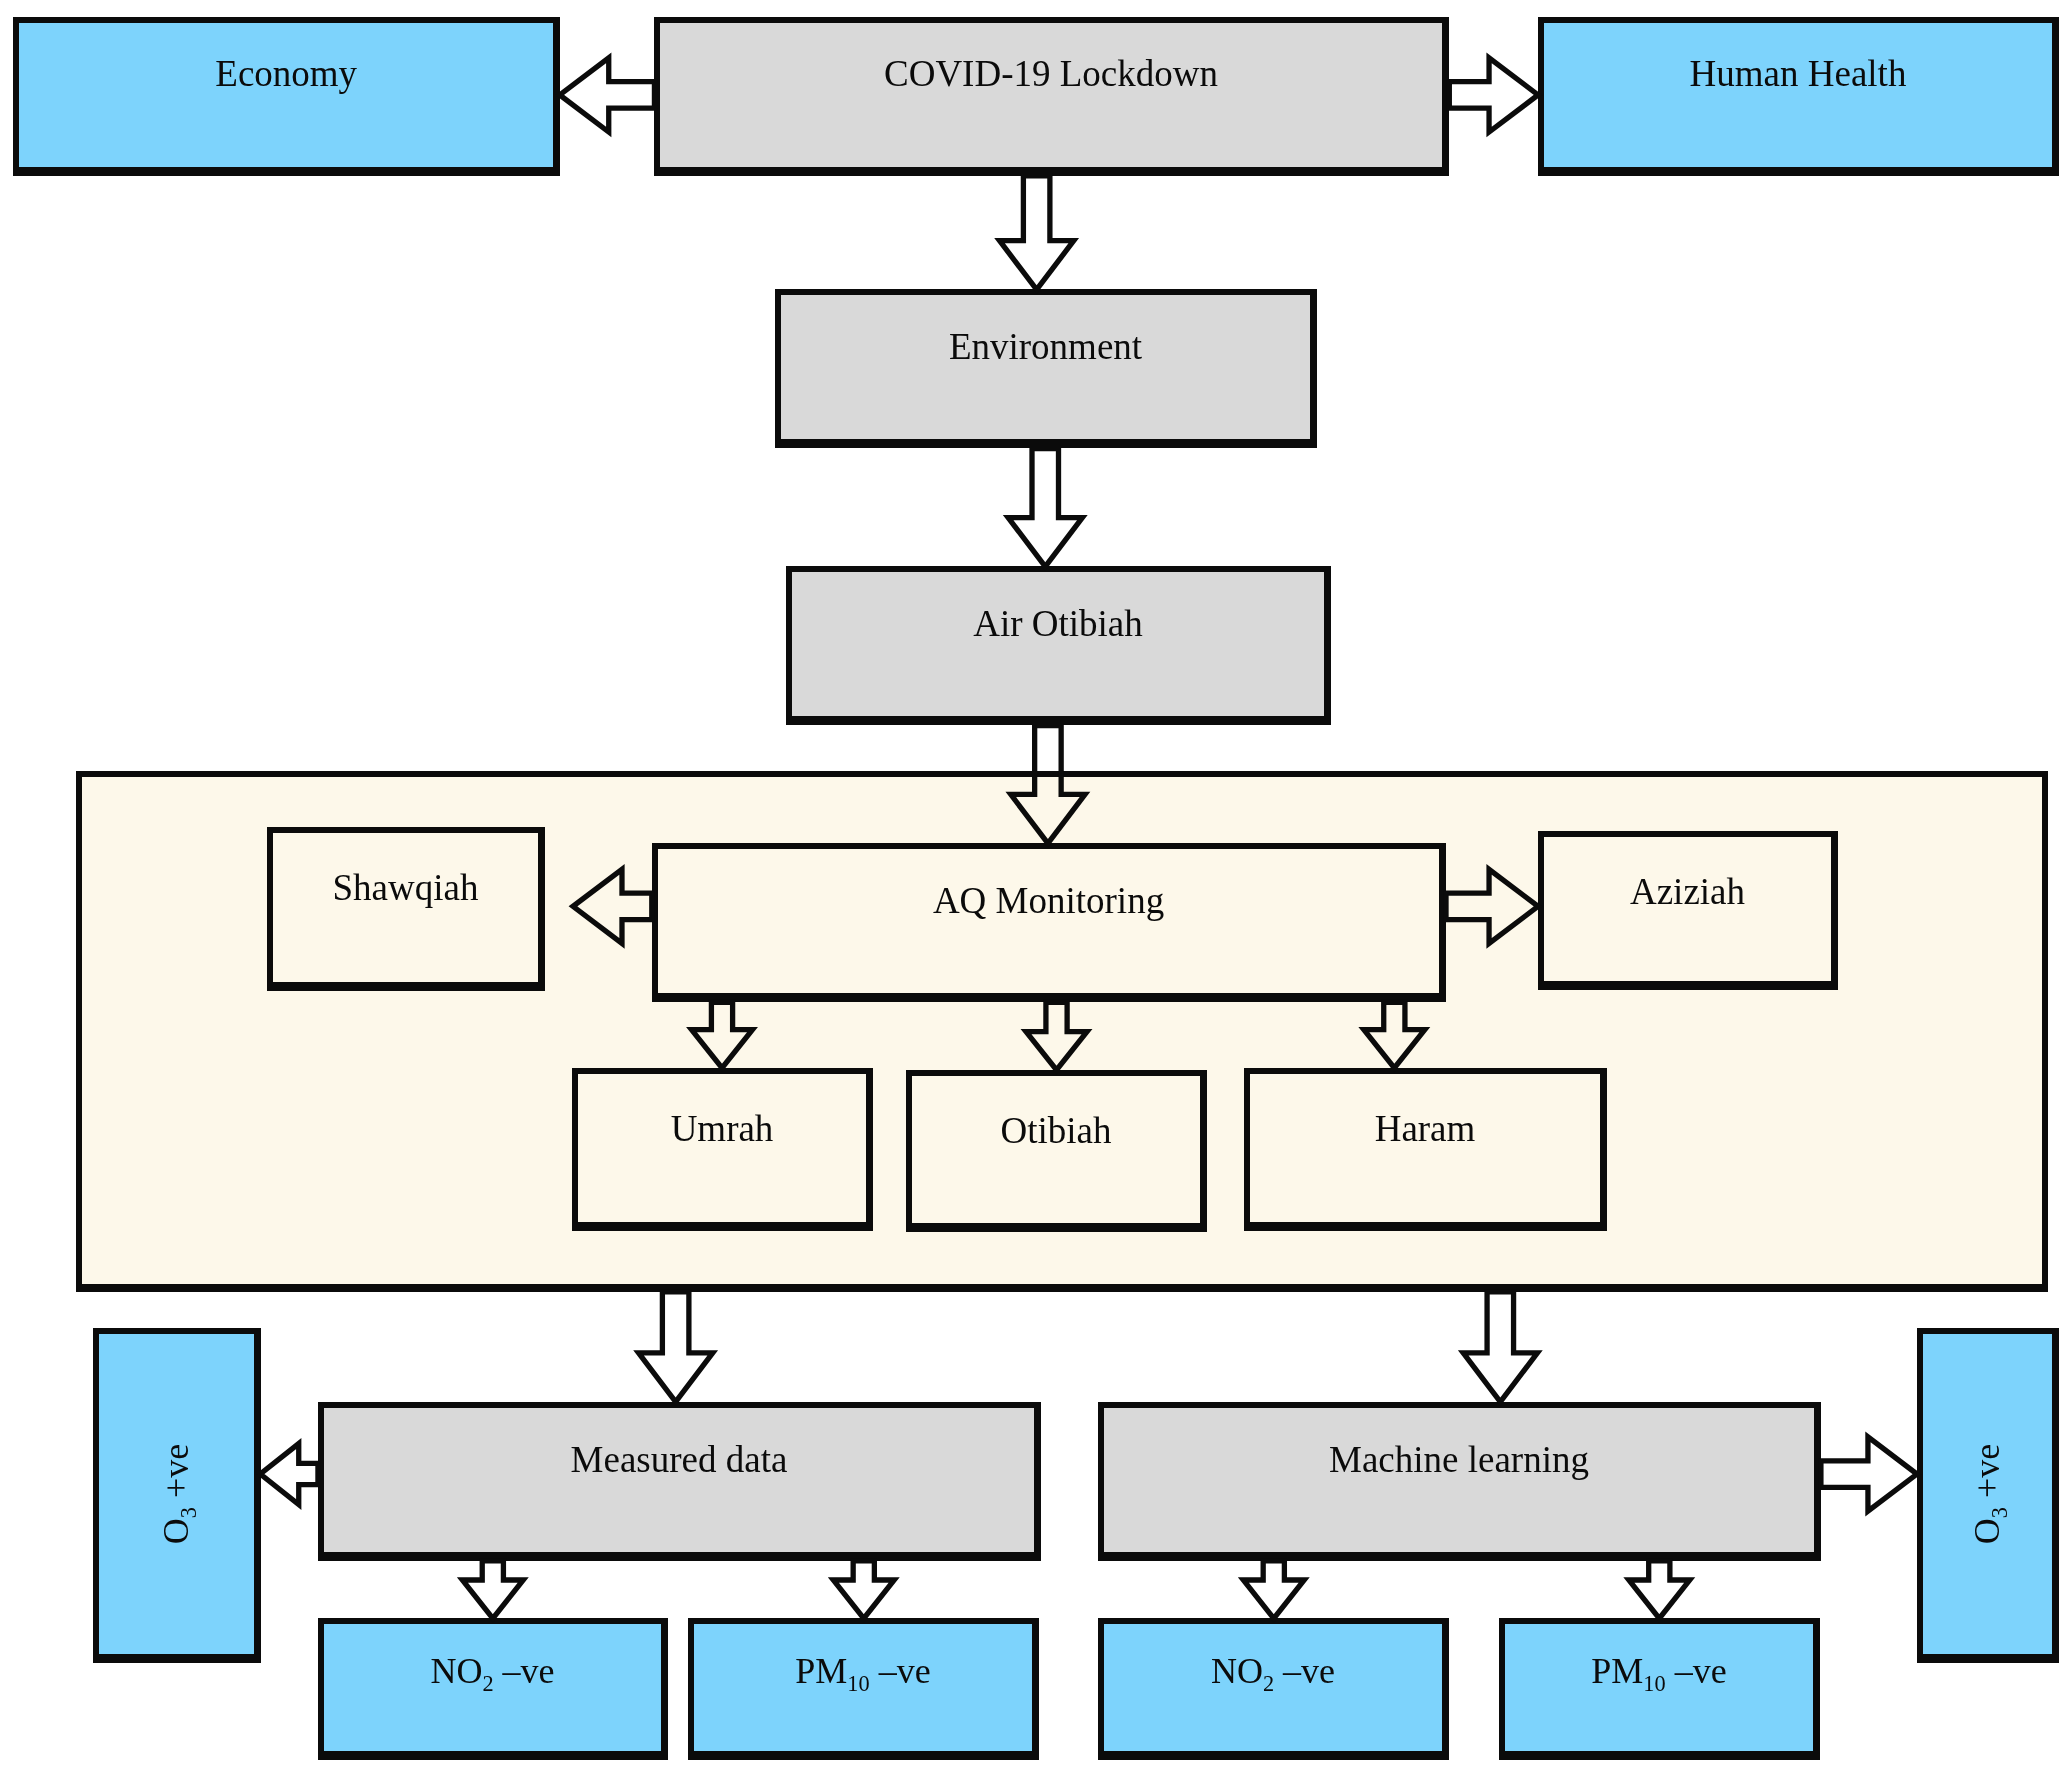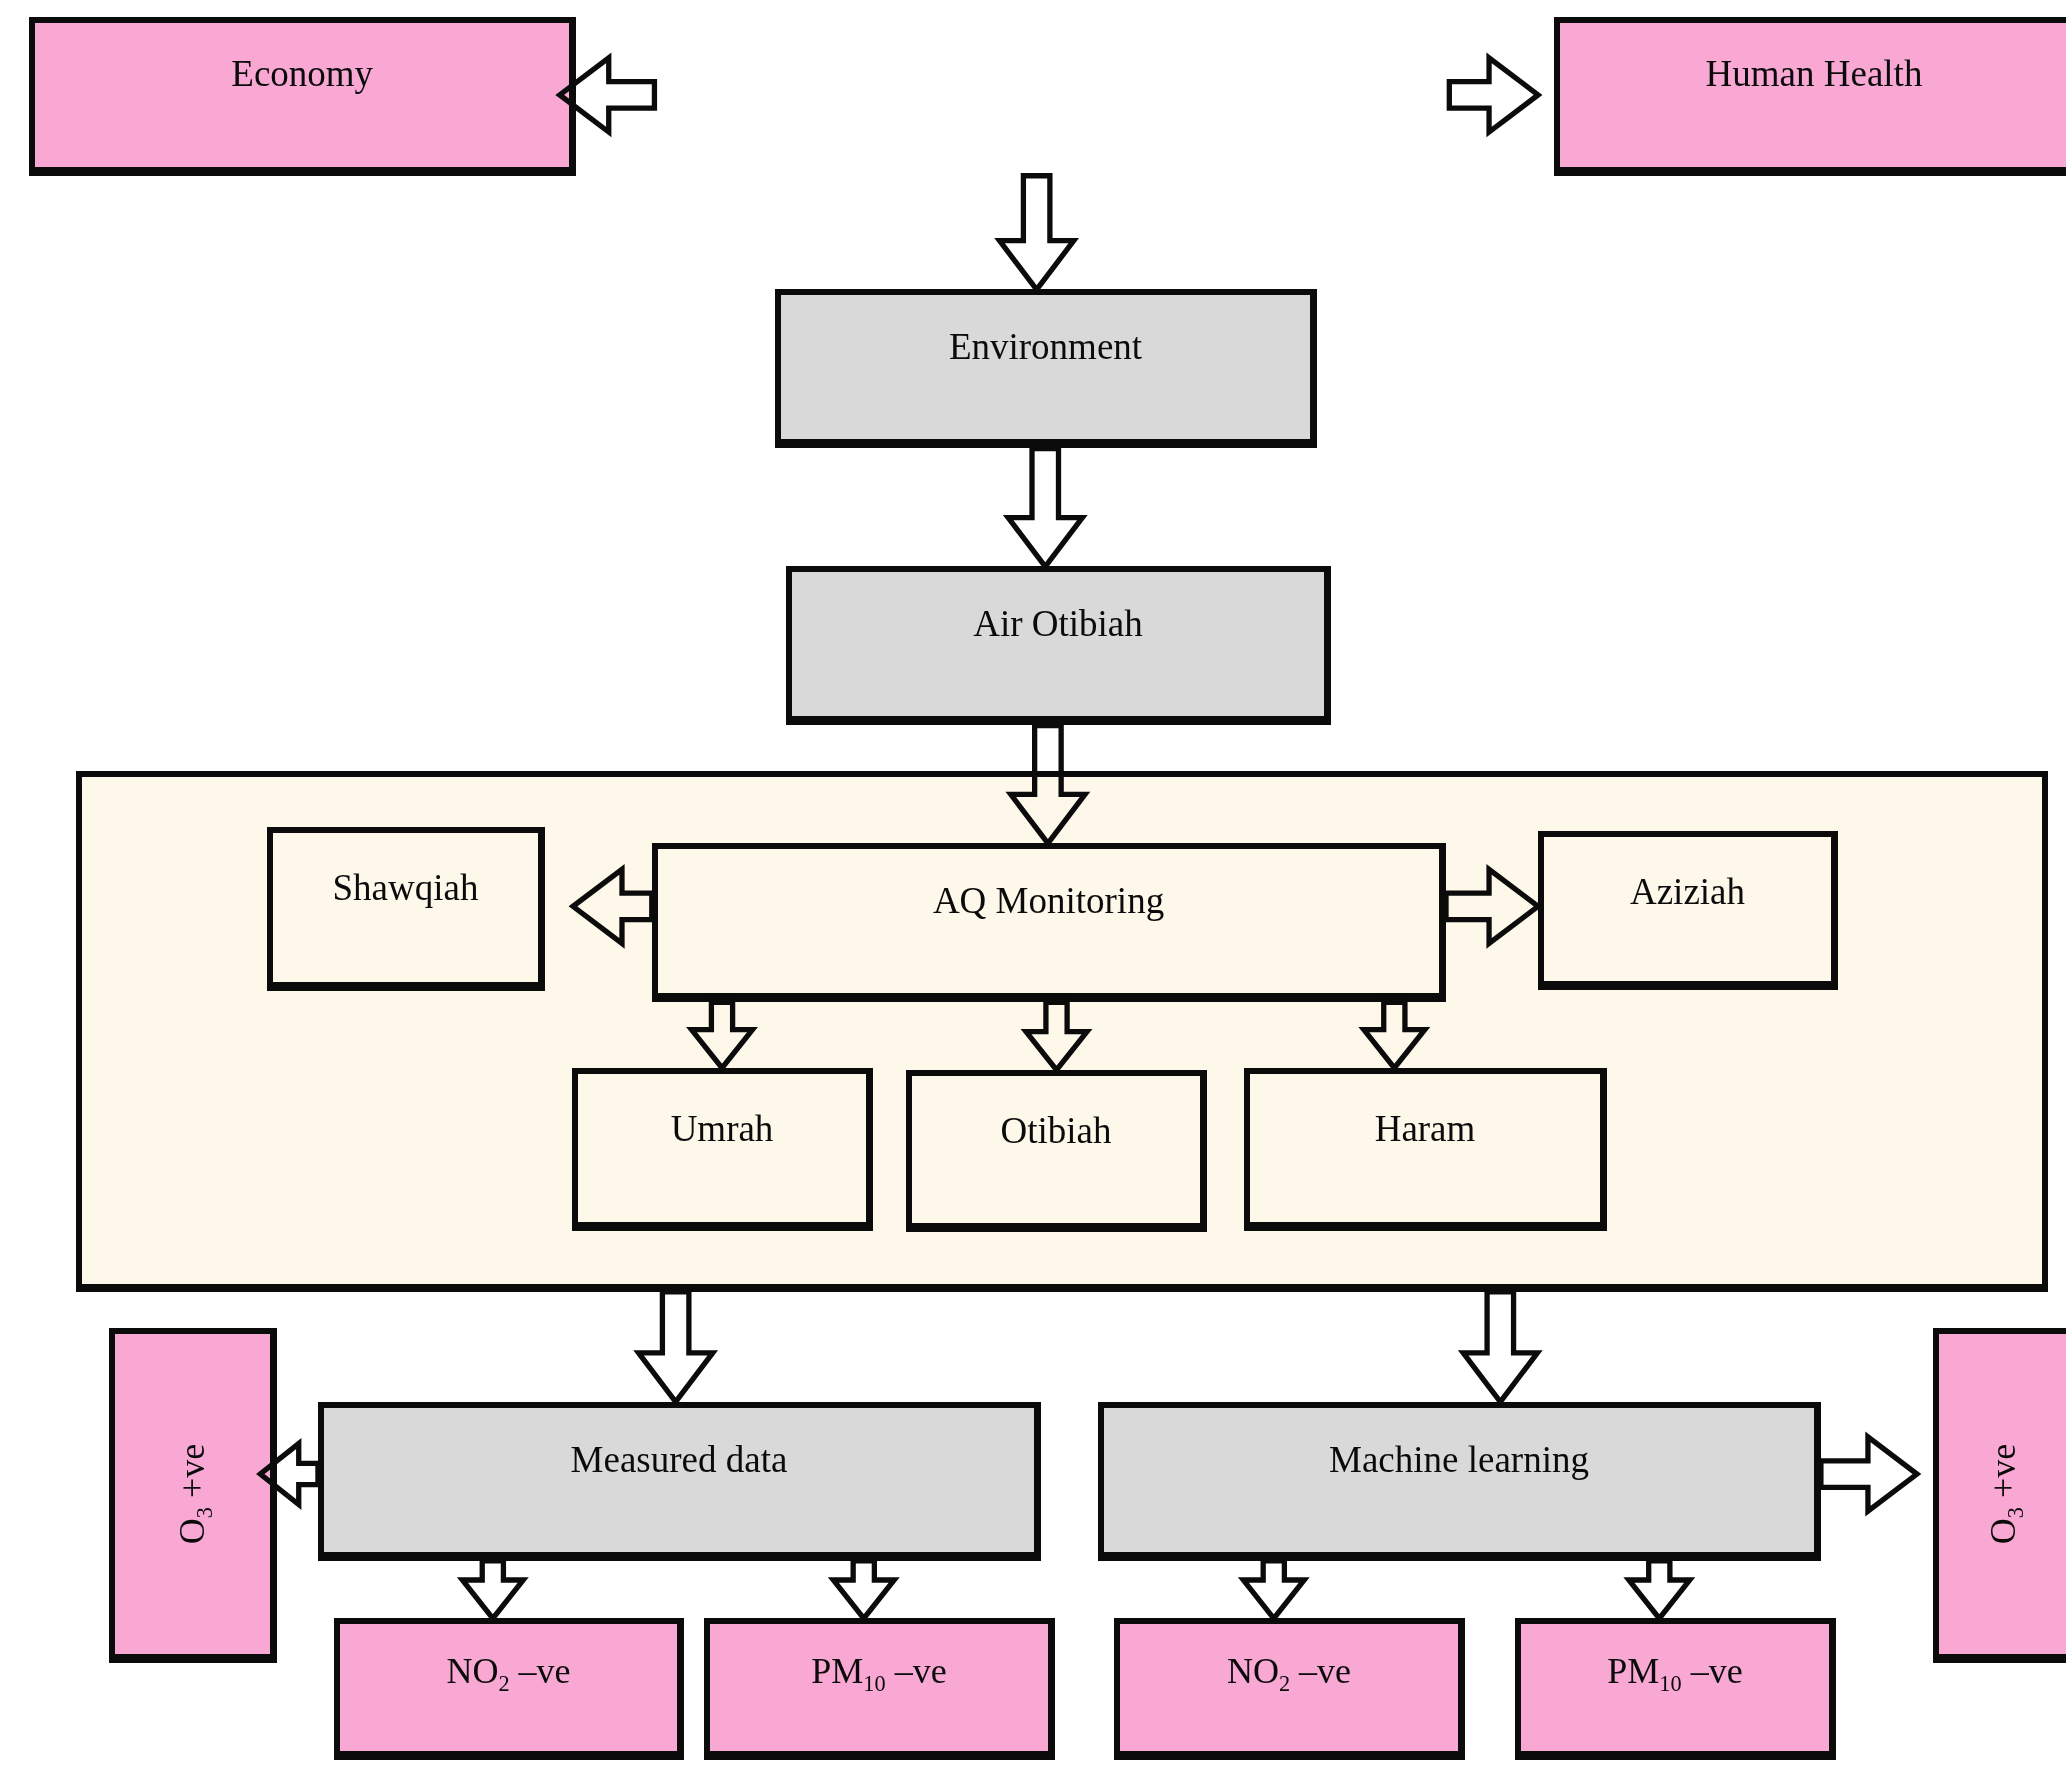--- a/index.html
+++ b/index.html
@@ -19,21 +19,21 @@
     overflow:hidden;
   }
   .box{
     position:absolute;
     box-sizing:border-box;
     border:6px solid var(--ink);
     border-right-width:7.3px;
     border-bottom-width:9.3px;
     background:transparent;
   }
-  .fill-white{background:#f9a8d4;margin-left:16px;}
+  .fill-white{background:#7dd3fc;}
   .fill-gray{background:var(--gray);}
   .panel{
     position:absolute;
     box-sizing:border-box;
     border:6.6px solid var(--ink);
     border-bottom-width:8.6px;
     background:var(--cream);
   }
   .label{
     width:100%;
@@ -69,20 +69,23 @@
 <body>
 
 <div class="canvas">
 
   <div class="panel" style="left:76px;top:771px;width:1972px;height:521px;"></div>
 
   <div class="box fill-white" style="left:13.2px;top:16.6px;width:547px;height:159px;">
     <div class="label">Economy</div>
   </div>
 
+  <div class="box fill-gray" style="left:654px;top:16.6px;width:795px;height:159px;">
+    <div class="label">COVID-19 Lockdown</div>
+  </div>
 
   <div class="box fill-white" style="left:1538px;top:16.6px;width:521px;height:159px;">
     <div class="label">Human Health</div>
   </div>
 
   <div class="box fill-gray" style="left:775px;top:289px;width:542px;height:159px;">
     <div class="label">Environment</div>
   </div>
 
   <div class="box fill-gray" style="left:786px;top:566px;width:545px;height:159px;">

